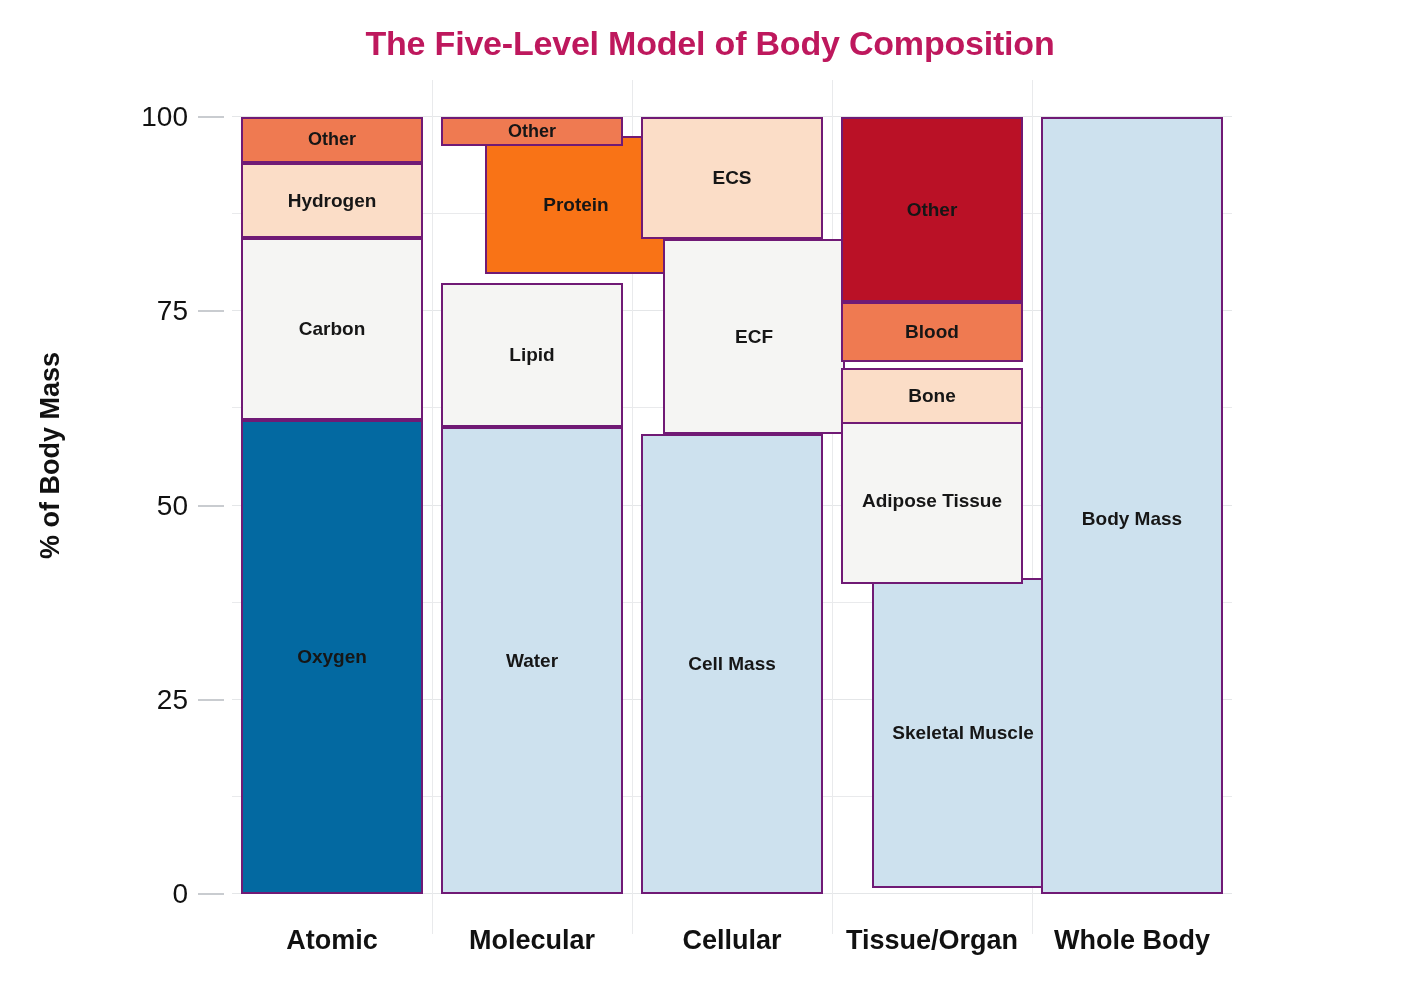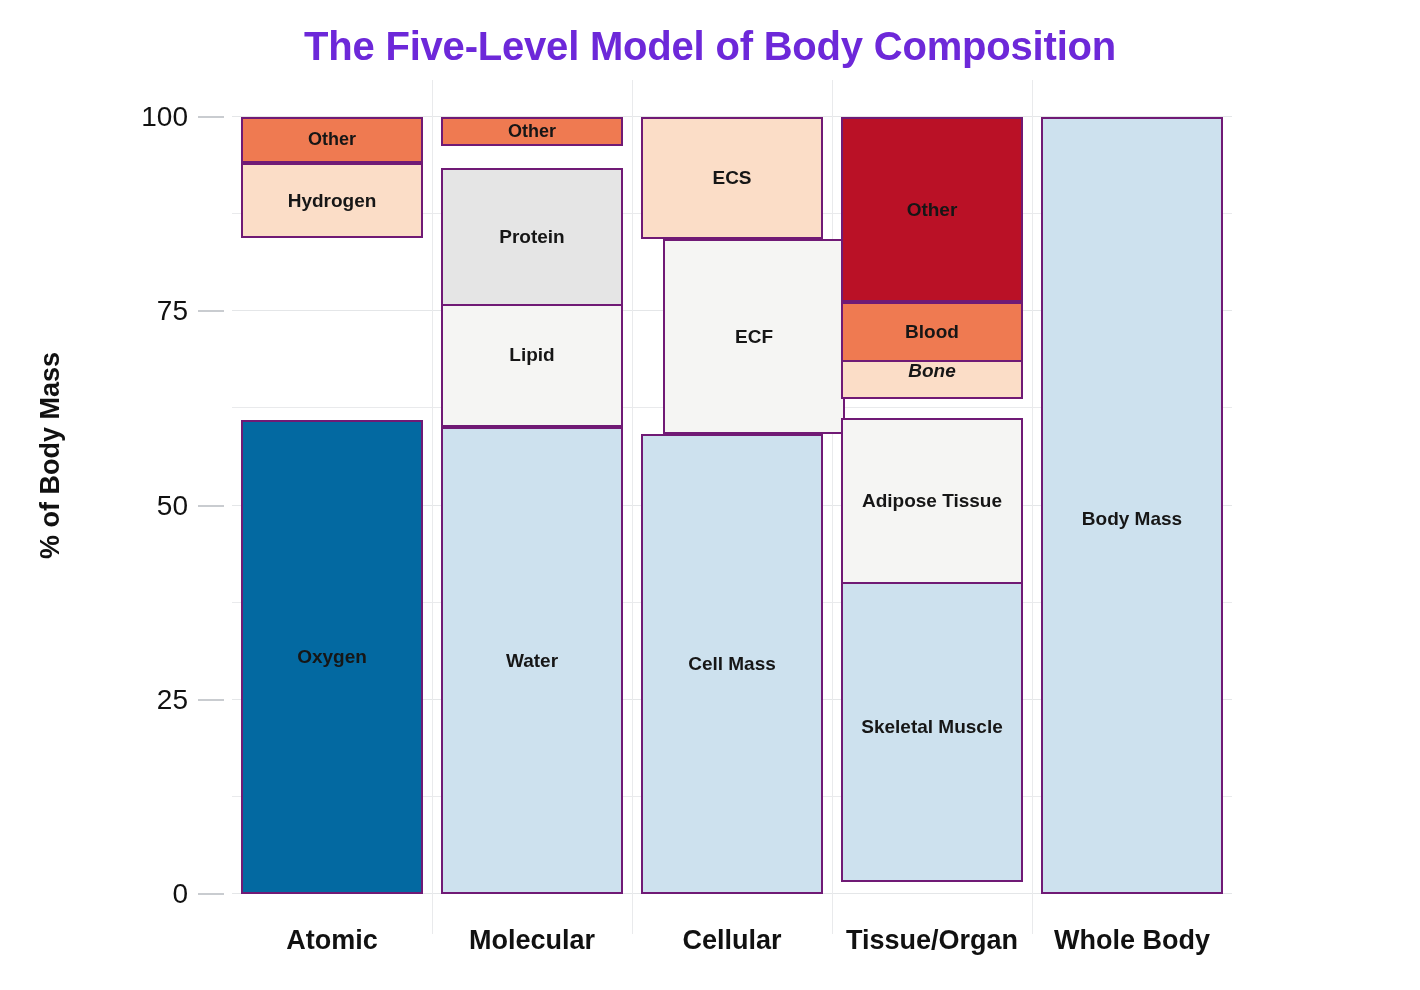--- a/index.html
+++ b/index.html
@@ -22,24 +22,24 @@
     background: #ffffff;
   }
 
   
   #chart-title {
     position: absolute;
     left: 0;
     top: 24px;
     width: 1420px;
     text-align: center;
-    font-size: 40px;
+    font-size: 34px;
     font-weight: bold;
     letter-spacing: -0.2px;
-    color: #6d28d9;
+    color: #be185d;
   }
 
   
   #y-axis-label {
     position: absolute;
     left: -230px;
     top: 440px;
     width: 560px;
     text-align: center;
     transform: rotate(-90deg);
@@ -169,60 +169,63 @@
         <div class="vgridline" style="left: 200px; height: 854px;"></div>
         <div class="vgridline" style="left: 400px; height: 854px;"></div>
         <div class="vgridline" style="left: 600px; height: 854px;"></div>
         <div class="vgridline" style="left: 800px; height: 854px;"></div>
       </div>
     <div id="bars">
         <div class="bar" style="left: 9px; width: 182px; height: 777px;">
           <div class="segment" style="bottom: 0px; height: 473.97px; background: #0369a1;">
             <span class="segment-label">Oxygen</span>
           </div>
+          <div class="segment" style="bottom: 473.97px; height: 181.818px; background: rgb(245, 245, 243);">
+            <span class="segment-label">Carbon</span>
+          </div>
           <div class="segment" style="bottom: 655.788px; height: 75.369px; background: rgb(251, 221, 199);">
             <span class="segment-label">Hydrogen</span>
           </div>
           <div class="segment" style="bottom: 731.157px; height: 45.843px; background: rgb(239, 122, 81);">
             <span class="segment-label small">Other</span>
           </div>
         </div>
         <div class="bar" style="left: 209px; width: 182px; height: 777px;">
           <div class="segment" style="bottom: 0px; height: 466.977px; background: rgb(205, 225, 238);">
             <span class="segment-label">Water</span>
           </div>
           <div class="segment" style="bottom: 466.977px; height: 143.745px; background: rgb(245, 245, 243);">
             <span class="segment-label">Lipid</span>
           </div>
-          <div class="segment" style="bottom: 588px; height: 137.529px; background: #e5e5e5;">
+          <div class="segment" style="bottom: 620px; height: 137.529px; background: #f97316; margin-left: 44px;">
             <span class="segment-label">Protein</span>
           </div>
           <div class="segment" style="bottom: 748.251px; height: 28.749px; background: rgb(239, 122, 81);">
             <span class="segment-label small">Other</span>
           </div>
         </div>
         <div class="bar" style="left: 409px; width: 182px; height: 777px;">
           <div class="segment" style="bottom: 0px; height: 459.984px; background: rgb(205, 225, 238);">
             <span class="segment-label">Cell Mass</span>
           </div>
           <div class="segment" style="bottom: 459.984px; height: 195.027px; background: rgb(245, 245, 243); margin-left: 22px;">
             <span class="segment-label">ECF</span>
           </div>
           <div class="segment" style="bottom: 655.011px; height: 121.989px; background: rgb(251, 221, 199);">
             <span class="segment-label">ECS</span>
           </div>
         </div>
         <div class="bar" style="left: 609px; width: 182px; height: 777px;">
-          <div class="segment" style="bottom: 12px; height: 310.023px; background: rgb(205, 225, 238);">
+          <div class="segment" style="bottom: 6px; height: 310.023px; background: rgb(205, 225, 238); margin-left: 31px;">
             <span class="segment-label">Skeletal Muscle</span>
           </div>
           <div class="segment" style="bottom: 310.023px; height: 166.278px; background: rgb(245, 245, 243);">
             <span class="segment-label">Adipose Tissue</span>
           </div>
-          <div class="segment" style="bottom: 495px; height: 55.944px; background: rgb(251, 221, 199); font-style: italic;">
+          <div class="segment" style="bottom: 470px; height: 55.944px; background: rgb(251, 221, 199);">
             <span class="segment-label">Bone</span>
           </div>
           <div class="segment" style="bottom: 532.245px; height: 59.829px; background: rgb(239, 122, 81);">
             <span class="segment-label">Blood</span>
           </div>
           <div class="segment" style="bottom: 592.074px; height: 184.926px; background: rgb(186, 17, 38);">
             <span class="segment-label">Other</span>
           </div>
         </div>
         <div class="bar" style="left: 809px; width: 182px; height: 777px;">

